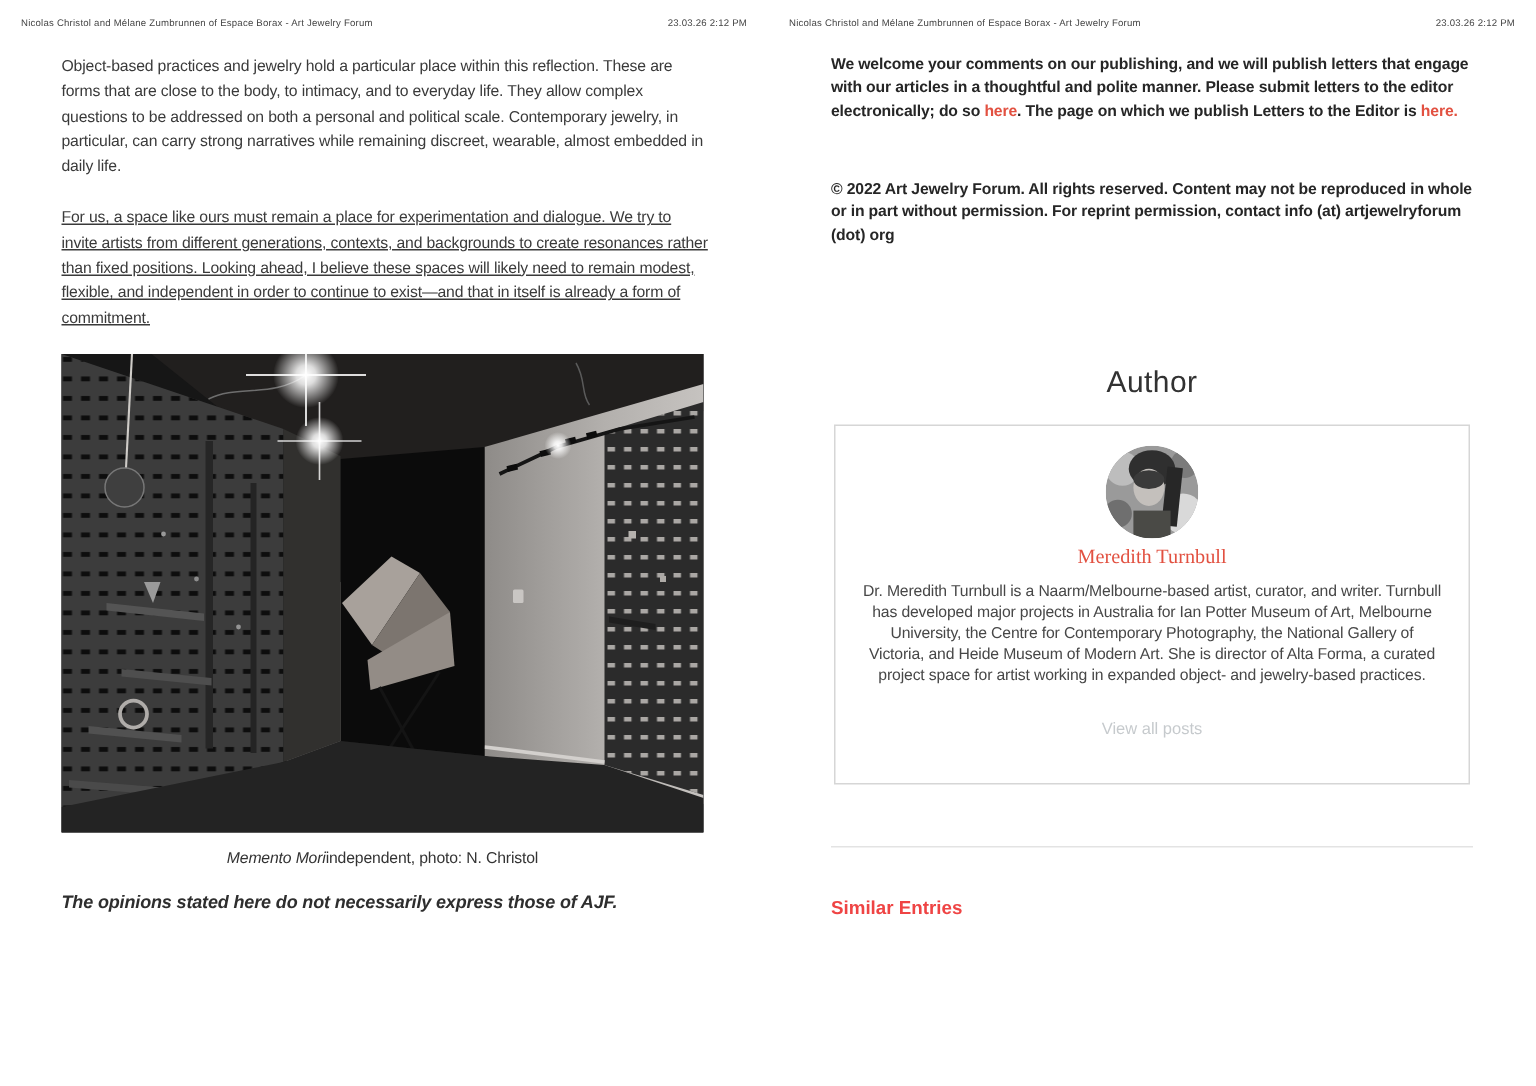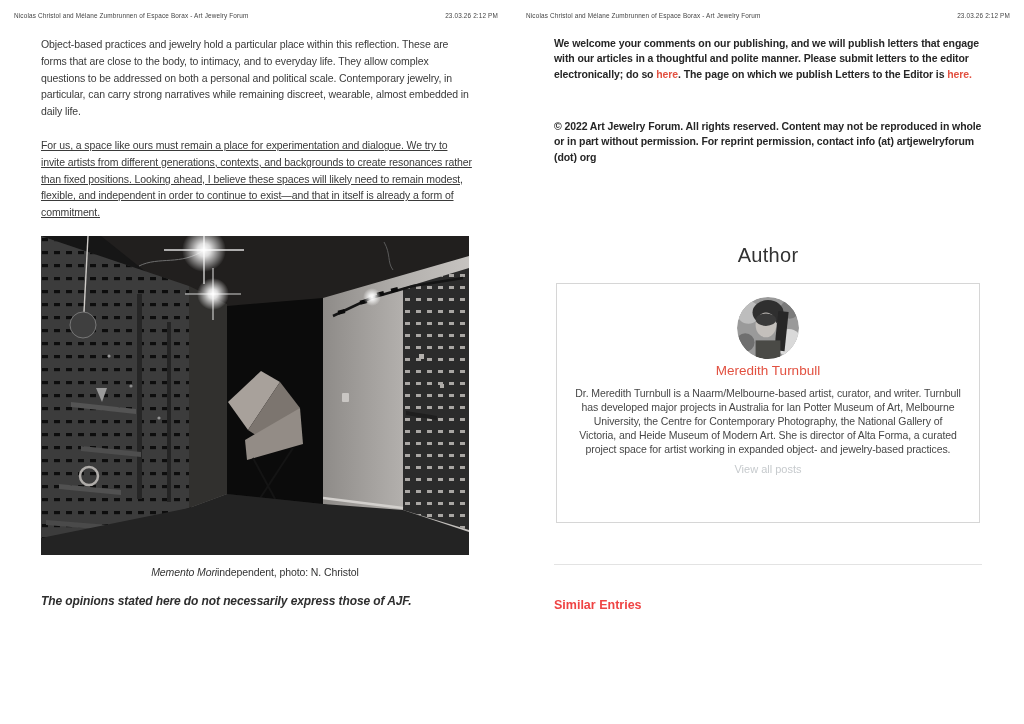--- a/index.html
+++ b/index.html
@@ -31,24 +31,24 @@
   .letters{top:36px;} .copyright{top:119px;}
   .redlink{color:#e25141;cursor:pointer;}
 
   .author-heading{position:absolute;left:42px;top:244px;width:428px;margin:0;text-align:center;
       font-size:20px;font-weight:400;letter-spacing:.3px;color:#323232;}
 
   .author-box{position:absolute;left:44px;top:283px;width:424px;height:240px;box-sizing:border-box;
       border:1px solid #d6d6d6;background:#fff;text-align:center;}
   .avatar{width:62px;height:62px;border-radius:50%;overflow:hidden;margin:13px auto 0;display:block;cursor:pointer;}
   .avatar svg{display:block;width:62px;height:62px;}
-  .author-name{display:block;margin-top:4px;font-size:13.5px;color:#e25141;cursor:pointer;text-decoration:none;}
+  .author-name{display:block;margin-top:4px;font-size:13.5px;color:#e25141;cursor:pointer;text-decoration:none;font-family:Liberation Serif, serif;}
   .bio{margin:9px auto 0;width:388px;font-size:10.5px;line-height:13.9px;letter-spacing:-.1px;
       color:#474747;text-align:center;}
-  .view-all{display:block;margin-top:6px;font-size:11px;color:#c6cacd;cursor:pointer;}
+  .view-all{display:block;margin-top:22px;font-size:11px;color:#c6cacd;cursor:pointer;}
 
   .divider{position:absolute;left:42px;top:564px;width:428px;height:0;border:0;border-top:1px solid #e3e3e3;margin:0;}
   .similar-heading{position:absolute;left:42px;top:598px;margin:0;font-size:12.5px;font-weight:700;color:#ef4444;}
 
   .thumbs{position:absolute;left:0;top:661px;width:512px;height:11px;overflow:hidden;}
   .thumb{position:absolute;top:0;height:30px;cursor:pointer;}
   .t1{left:43px;width:100px;background:linear-gradient(90deg,#191513 0%,#241d18 28%,#3e3028 52%,#2a211c 74%,#171310 100%);}
   .t2{left:152px;width:101px;background:#fff;border:1px solid #e2e2e2;box-sizing:border-box;}
   .t2 .dot{position:absolute;top:2px;left:45px;width:11px;height:11px;border-radius:50%;background:#c8894d;}
   .t3{left:262px;width:93px;background:linear-gradient(100deg,#98a5b0 0%,#a3aeb8 78%,#d9b28c 90%,#e8cba9 100%);}

